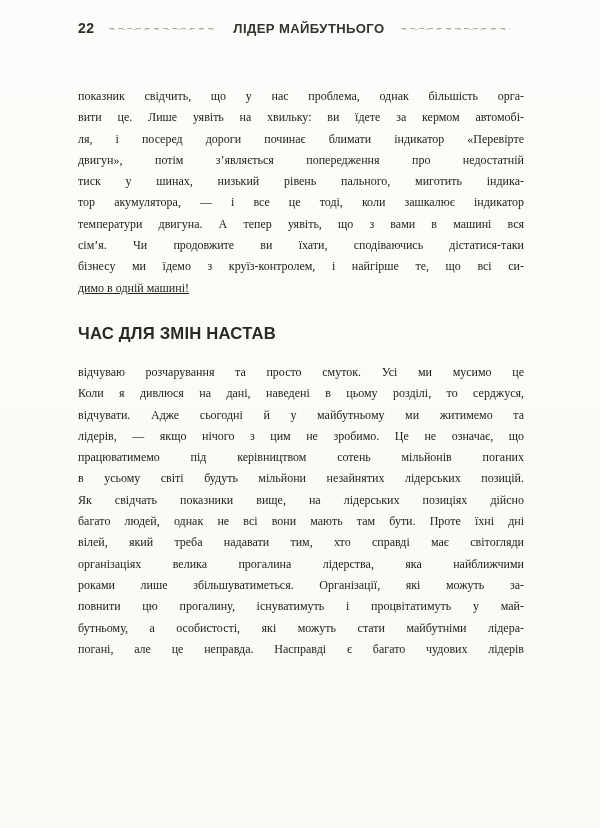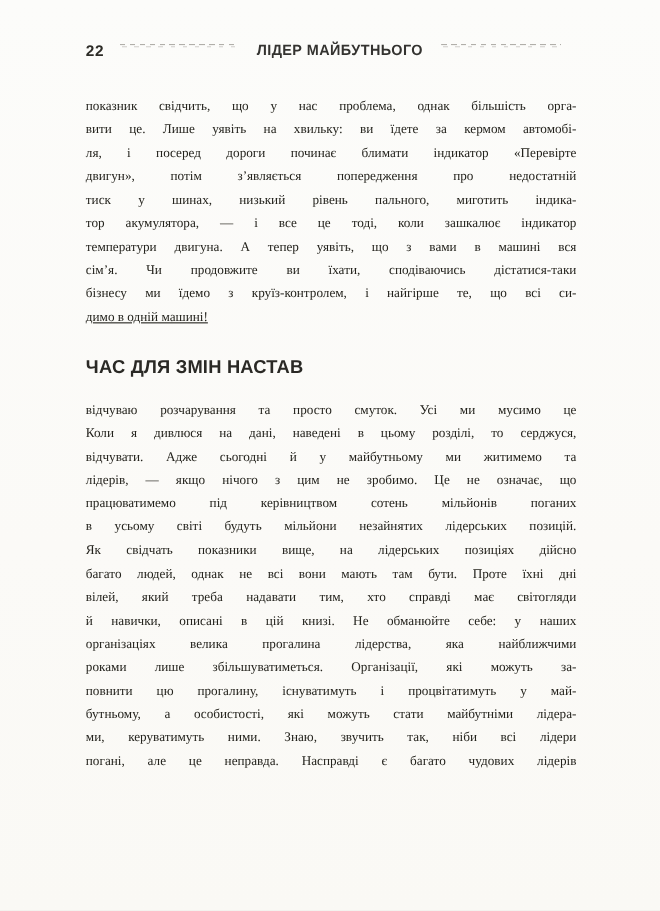--- a/index.html
+++ b/index.html
@@ -12,26 +12,26 @@
     width: 600px;
     height: 828px;
     margin: 0 auto;
     background: linear-gradient(180deg, #fcfcfa 0%, #fbfaf7 60%, #faf9f5 100%);
     overflow: hidden;
     font-family: "Liberation Serif", "DejaVu Serif", serif;
   }
   
   .page-header {
     position: absolute;
-    top: 38px;
+    top: 20px;
     left: 78px;
     right: 76px;
     height: 16px;
     display: flex;
-    align-items: flex-start;
+    align-items: center;
   }
   .page-number {
     font-family: "Liberation Sans", "DejaVu Sans", sans-serif;
     font-weight: 700;
     font-size: 14px;
     color: #2e2d28;
     letter-spacing: 0.5px;
     flex: 0 0 auto;
   }
   .header-rule {
@@ -118,23 +118,21 @@
     <div class="para">
         <div class="line">відчуваю розчарування та просто смуток. Усі ми мусимо це</div>
         <div class="line">Коли я дивлюся на дані, наведені в цьому розділі, то серджуся,</div>
         <div class="line">відчувати. Адже сьогодні й у майбутньому ми житимемо та</div>
         <div class="line">лідерів, — якщо нічого з цим не зробимо. Це не означає, що</div>
         <div class="line">працюватимемо під керівництвом сотень мільйонів поганих</div>
         <div class="line">в усьому світі будуть мільйони незайнятих лідерських позицій.</div>
         <div class="line">Як свідчать показники вище, на лідерських позиціях дійсно</div>
         <div class="line">багато людей, однак не всі вони мають там бути. Проте їхні дні</div>
         <div class="line">вілей, який треба надавати тим, хто справді має світогляди</div>
-        <div class="line">й навички, описані в цій книзі. Не обманюйте себе: у наших</div>
         <div class="line">організаціях велика прогалина лідерства, яка найближчими</div>
         <div class="line">роками лише збільшуватиметься. Організації, які можуть за-</div>
         <div class="line">повнити цю прогалину, існуватимуть і процвітатимуть у май-</div>
         <div class="line">бутньому, а особистості, які можуть стати майбутніми лідера-</div>
-        <div class="line">ми, керуватимуть ними. Знаю, звучить так, ніби всі лідери</div>
         <div class="line">погані, але це неправда. Насправді є багато чудових лідерів</div>
       </div>
   </div>
 
 </div>
 
 </body></html>

